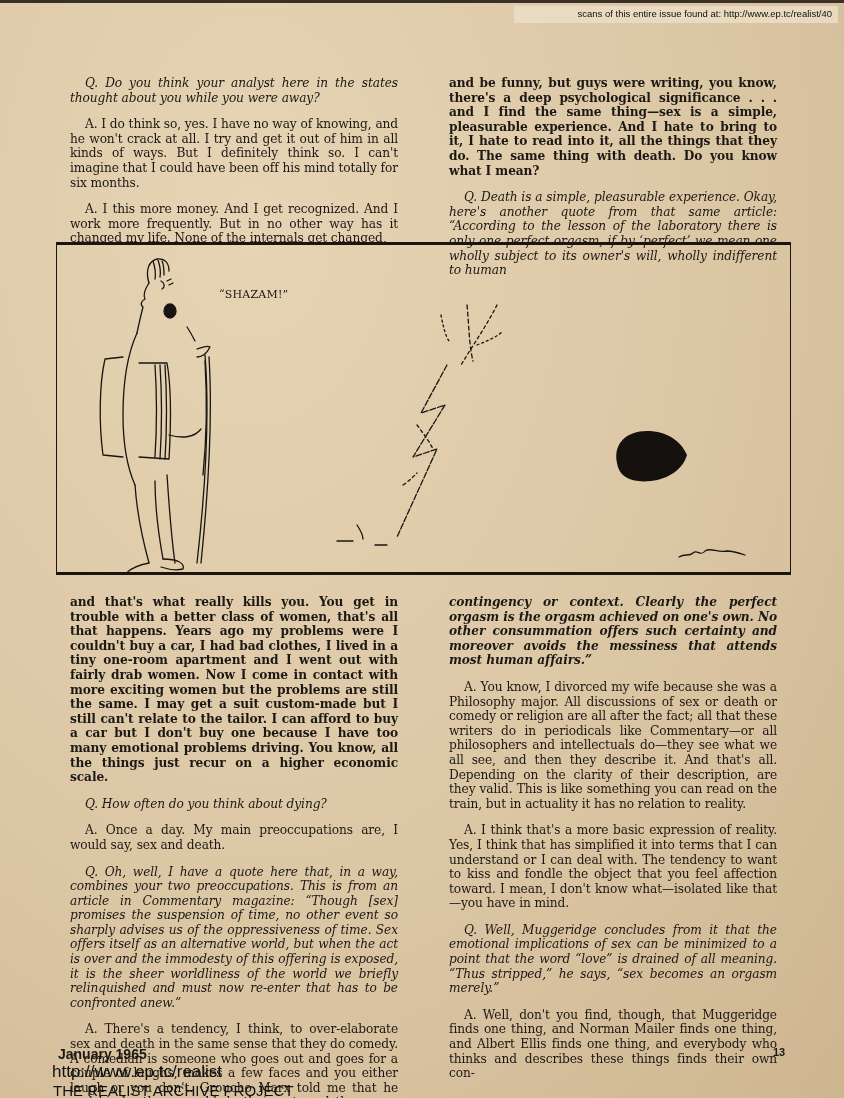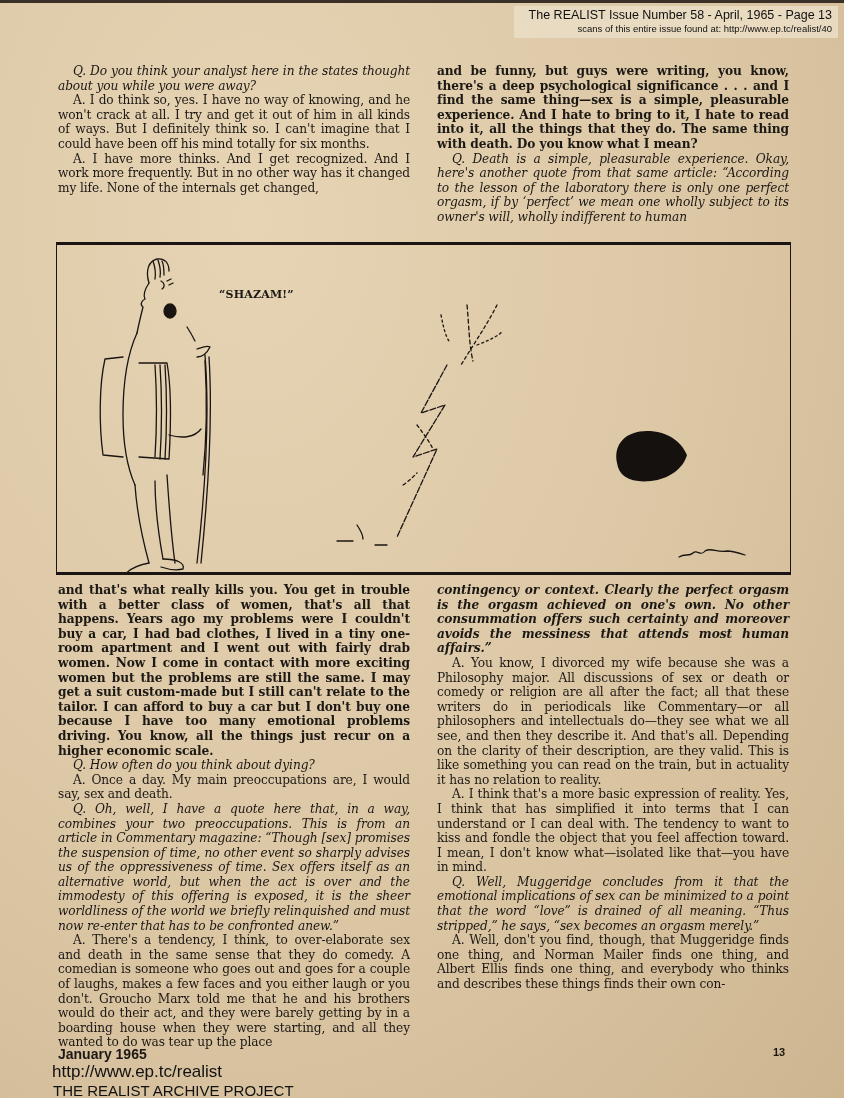--- a/index.html
+++ b/index.html
@@ -16,36 +16,36 @@
     background: rgba(235,222,198,0.85); text-align: right;
     font-family: "Liberation Sans", sans-serif; color: #111;
   }
   .banner .b1 { font-size: 12.5px; line-height: 15px; }
   .banner .b2 { font-size: 9.5px; line-height: 12px; }
   .col {
     position: absolute; width: 352px;
     font-family: "DejaVu Serif", serif; font-size: 12.2px; line-height: 14.6px;
     text-align: justify; letter-spacing: -0.1px;
   }
-  .col p { margin: 0; text-indent: 15px; }
+  .col p { margin: 12px; text-indent: 15px; }
   .col p.noindent { text-indent: 0; font-weight: bold; }
   .col p.q { font-style: italic; }
   .col1a { left: 58px; top: 64px; }
   .col2a { left: 437px; top: 64px; }
   .col1b { left: 58px; top: 583px; }
   .col2b { left: 437px; top: 583px; }
   .cartoon {
     position: absolute; left: 56px; top: 242px; width: 733px; height: 327px;
     border-top: 3px solid #1a1512; border-bottom: 3px solid #1a1512;
     border-left: 1.5px solid #1a1512; border-right: 1.5px solid #1a1512;
   }
   .cartoon svg { position: absolute; left: 0; top: 0; }
   .caption {
     position: absolute; left: 162px; top: 43px; font-family: "DejaVu Serif", serif;
-    font-weight: bold; font-size: 11px; letter-spacing: 0.2px;
+    font-weight: normal; font-size: 11px; letter-spacing: 0.2px;
   }
   .foot-date {
     position: absolute; left: 58px; top: 1046px;
     font-family: "Liberation Sans", sans-serif; font-weight: bold; font-size: 14px;
   }
   .foot-num {
     position: absolute; left: 773px; top: 1046px;
     font-family: "Liberation Sans", sans-serif; font-weight: bold; font-size: 11px;
   }
   .foot-url {
@@ -56,28 +56,27 @@
     position: absolute; left: 53px; top: 1082px;
     font-family: "Liberation Sans", sans-serif; font-size: 15px; color: #111;
   }
 </style>
 </head>
 <body>
 
 <div class="top-edge"></div>
 
 <div class="banner">
-  <div class="b1">The REALIST Issue Number 58 - April, 1965 - Page 13</div>
   <div class="b2">scans of this entire issue found at: http://www.ep.tc/realist/40</div>
 </div>
 
 <div class="col col1a">
   <p class="q">Q. Do you think your analyst here in the states thought about you while you were away?</p>
   <p>A. I do think so, yes. I have no way of knowing, and he won't crack at all. I try and get it out of him in all kinds of ways. But I definitely think so. I can't imagine that I could have been off his mind totally for six months.</p>
-  <p>A. I have more thinks. And I get recognized. And I work more frequently. But in no other way has it changed my life. None of the internals get changed,</p>
+  <p>A. I this more money. And I get recognized. And I work more frequently. But in no other way has it changed my life. None of the internals get changed,</p>
 </div>
 
 <div class="col col2a">
   <p class="noindent">and be funny, but guys were writing, you know, there's a deep psychological significance . . . and I find the same thing—sex is a simple, pleasurable experience. And I hate to bring to it, I hate to read into it, all the things that they do. The same thing with death. Do you know what I mean?</p>
   <p class="q">Q. Death is a simple, pleasurable experience. Okay, here's another quote from that same article: “According to the lesson of the laboratory there is only one perfect orgasm, if by ‘perfect’ we mean one wholly subject to its owner's will, wholly indifferent to human</p>
 </div>
 
 <div class="cartoon">
   <div class="caption">“SHAZAM!”</div>
   <svg width="733" height="327" viewBox="0 0 733 327">

